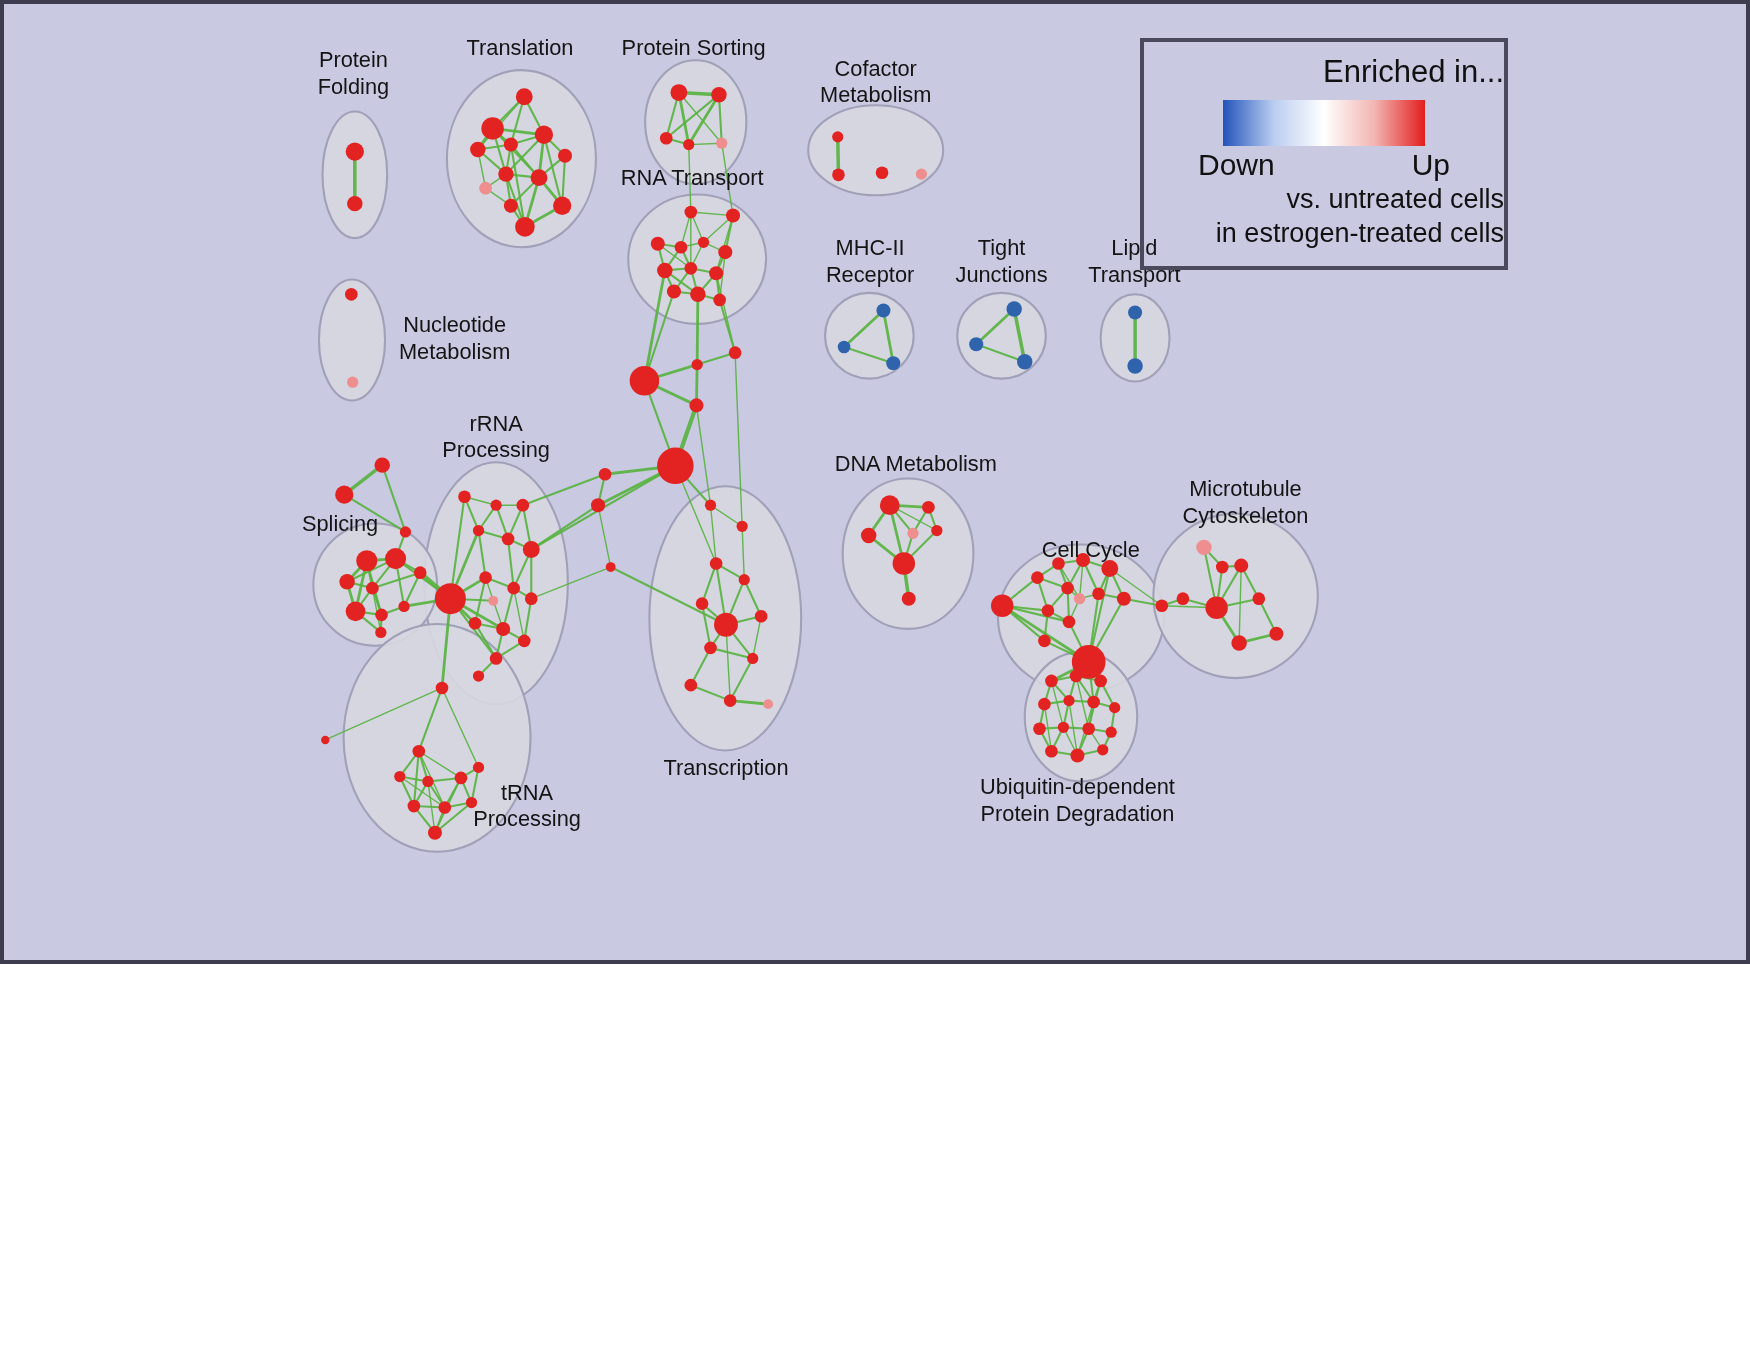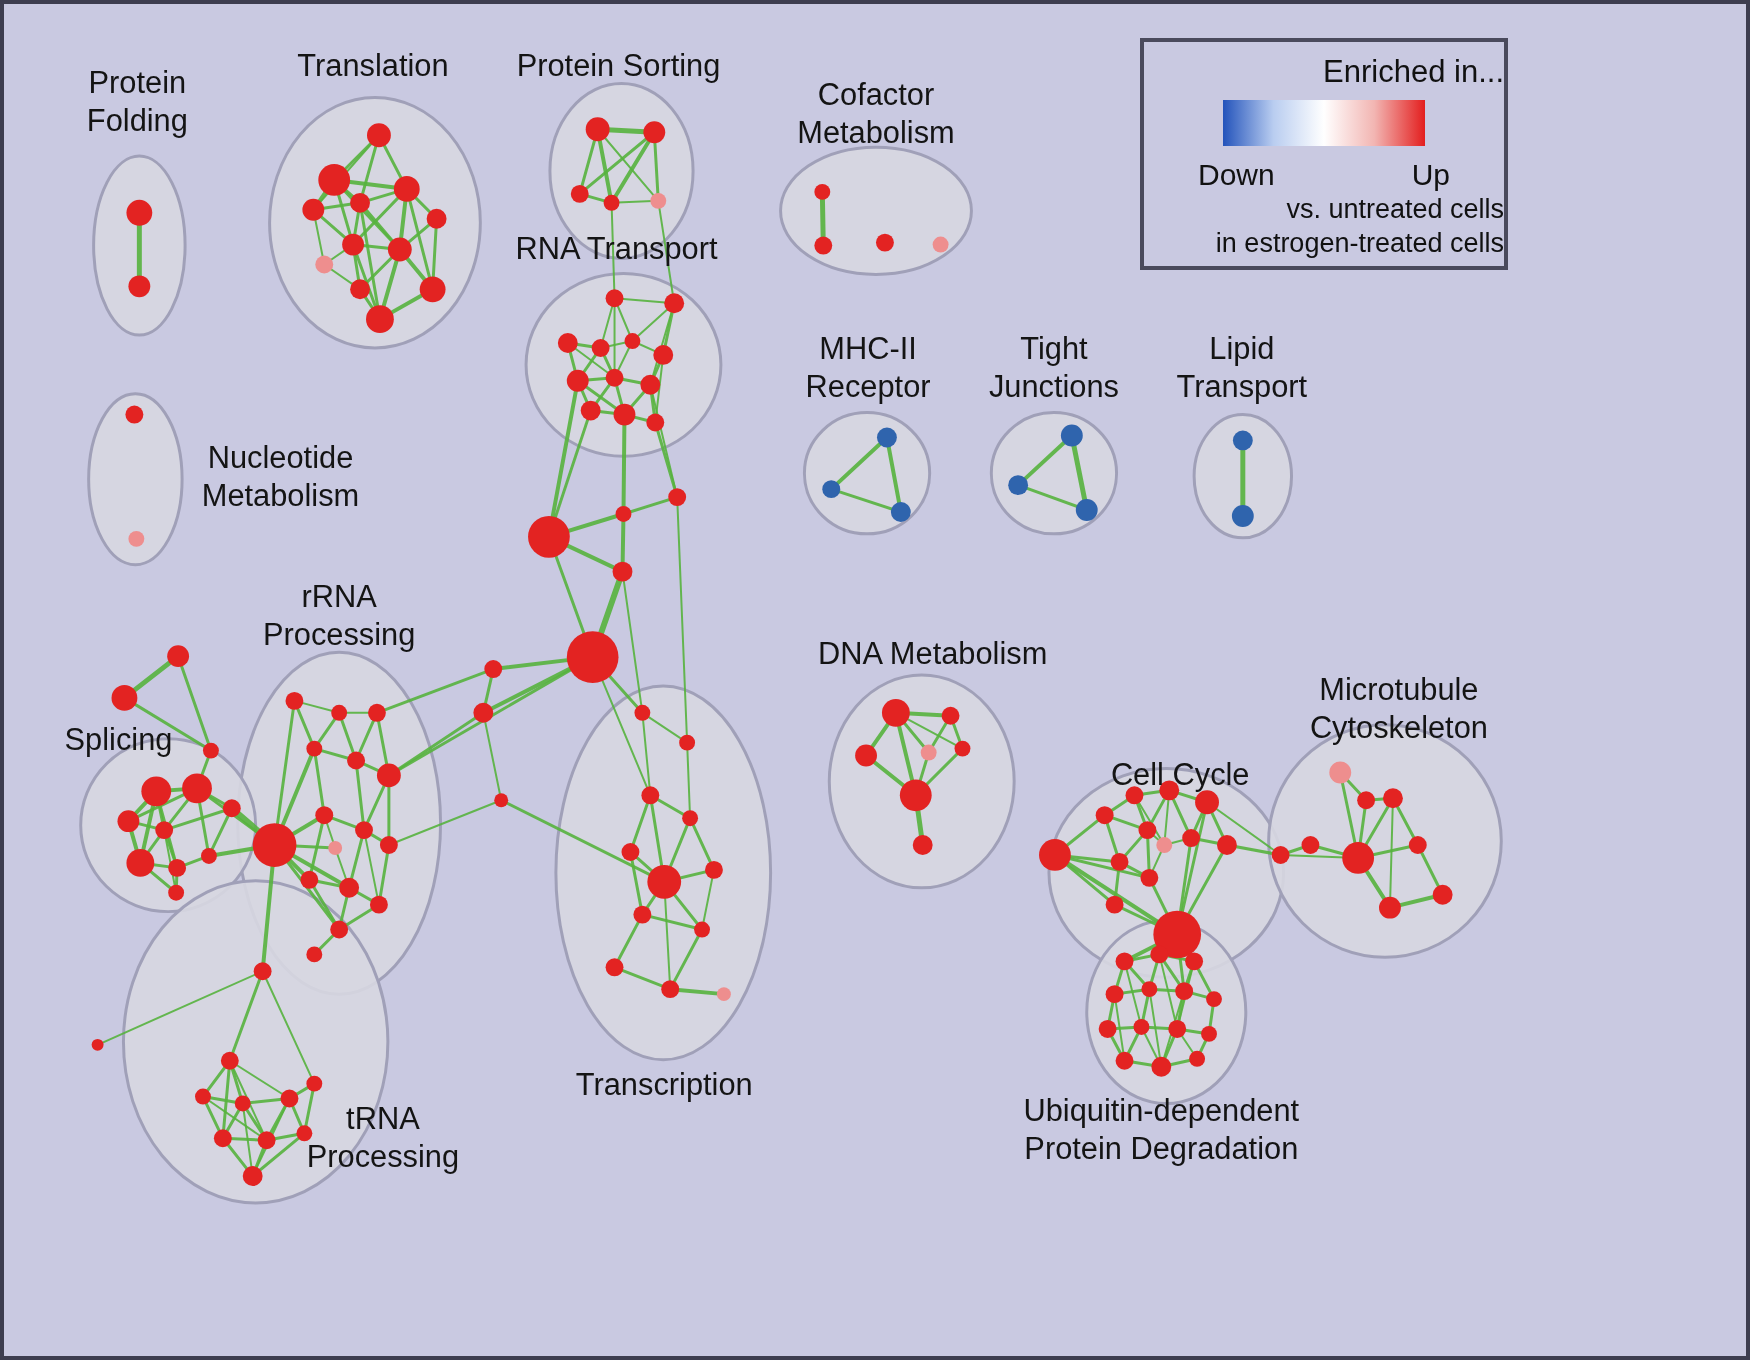--- a/index.html
+++ b/index.html
@@ -1,19 +1,19 @@
 <!DOCTYPE html>
 <html><head>
 <meta charset="utf-8">
 <style>
   html, body { margin: 0; padding: 0; background: #ffffff; }
   .figure {
     position: relative;
     width: 1750px;
-    height: 1360px;
+    height: 964px;
     background: #c9c9e1;
     border: 4px solid #3d3d4f;
     box-sizing: border-box;
     font-family: "Liberation Sans", sans-serif;
     overflow: hidden;
   }
   svg.net {
     position: absolute;
     left: 0; top: 0;
     width: 100%; height: 100%;
@@ -37,21 +37,21 @@
   }
   .legend-title { font-size: 31px; margin-top: 12px; }
   .legend-bar {
     width: 202px; height: 46px;
     margin: 10px auto 0 auto;
   }
   .legend-row {
     display: flex;
     justify-content: space-between;
     width: 252px;
-    margin: 12px auto 0 auto;
+    margin: 2px auto 0 auto;
     font-size: 30px;
   }
   .legend-sub { font-size: 27px; line-height: 34px; }
 </style>
 </head>
 <body>
 
 <div class="figure">
   <svg class="net" id="network-svg" viewBox="0 0 1750 1360">
       <ellipse cx="135" cy="243" rx="46" ry="90" fill="#d7d7e1" fill-opacity="0.9" stroke="#a0a0b8" stroke-width="3"></ellipse>

